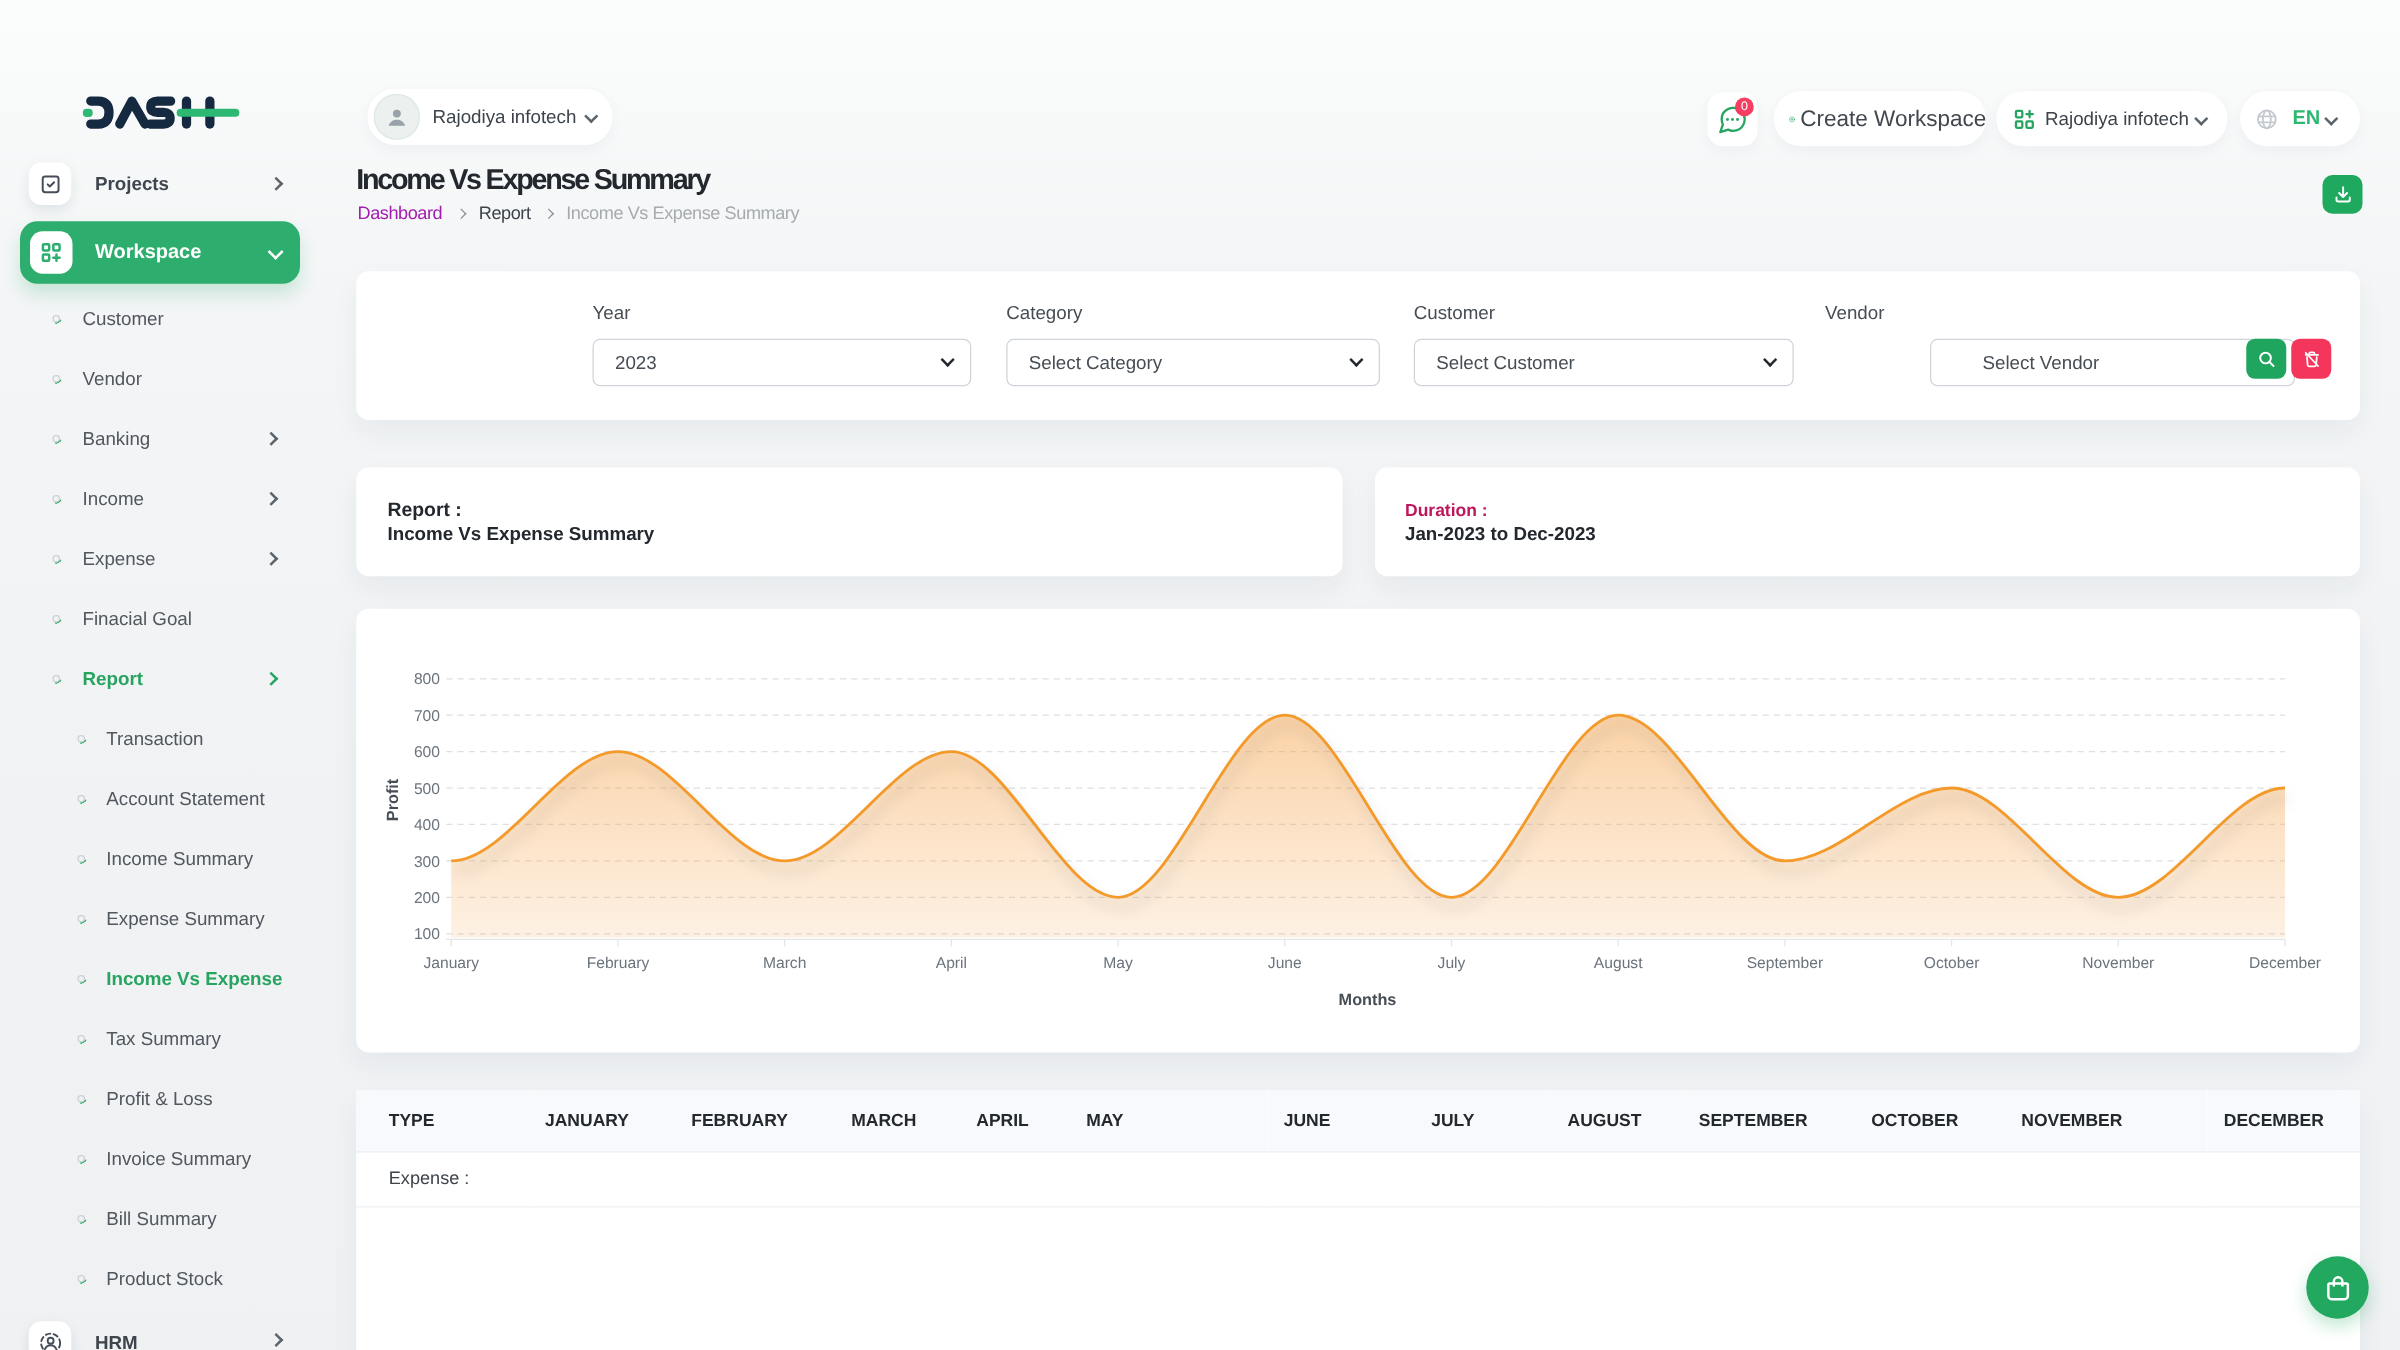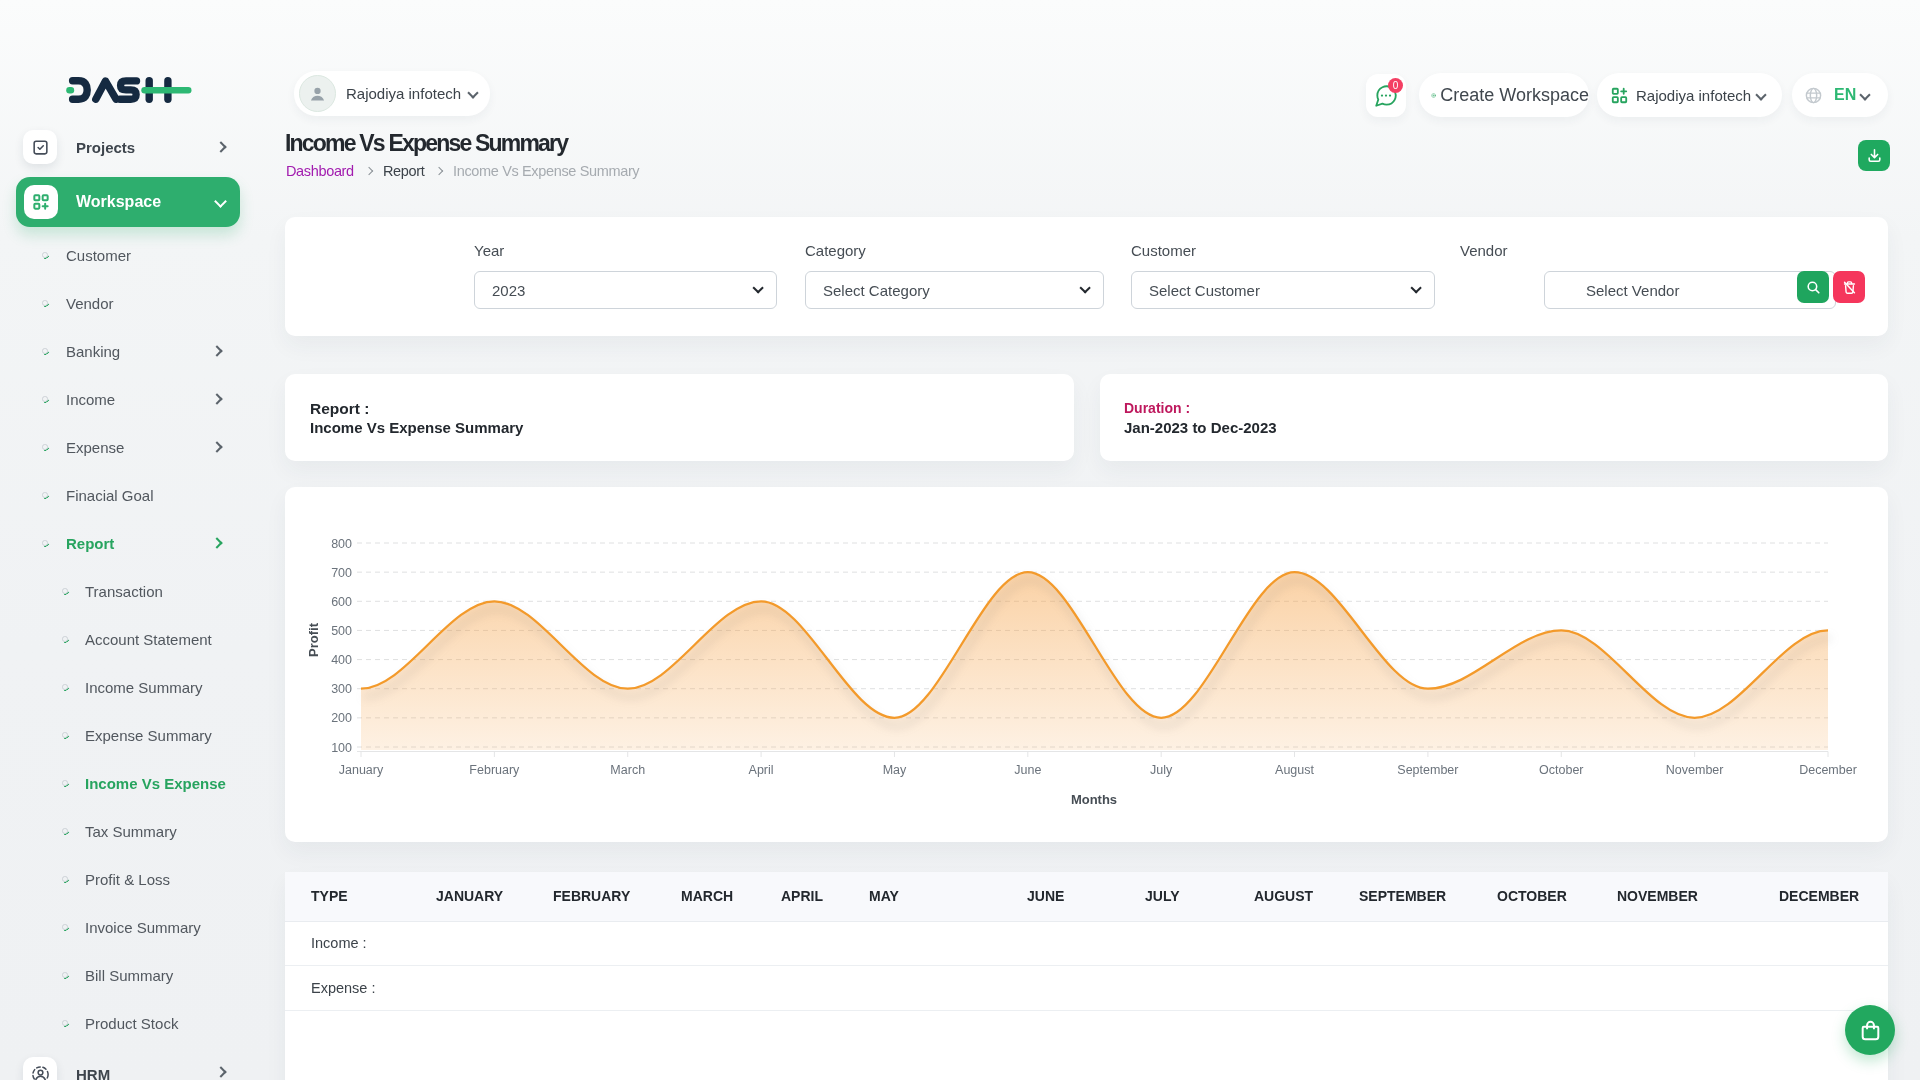--- a/index.html
+++ b/index.html
@@ -322,35 +322,20 @@
           <td>JULY</td>
           <td>AUGUST</td>
           <td>SEPTEMBER</td>
           <td>OCTOBER</td>
           <td>NOVEMBER</td>
           <td>DECEMBER</td>
         </tr>
       </thead>
 <tbody>
 <tr>
-          <td>Income :</td>
-          <td></td>
-          <td></td>
-          <td></td>
-          <td></td>
-          <td></td>
-          <td></td>
-          <td></td>
-          <td></td>
-          <td></td>
-          <td></td>
-          <td></td>
-          <td></td>
-        </tr>
-<tr>
           <td>Expense :</td>
           <td></td>
           <td></td>
           <td></td>
           <td></td>
           <td></td>
           <td></td>
           <td></td>
           <td></td>
           <td></td>

